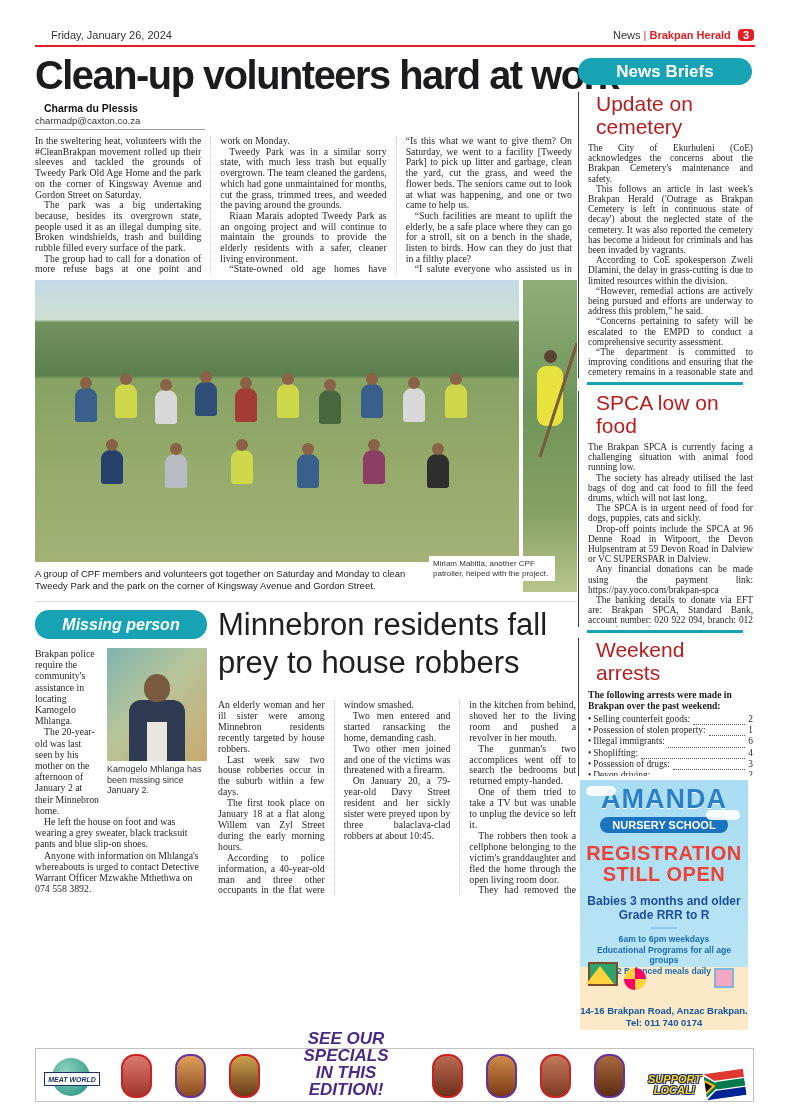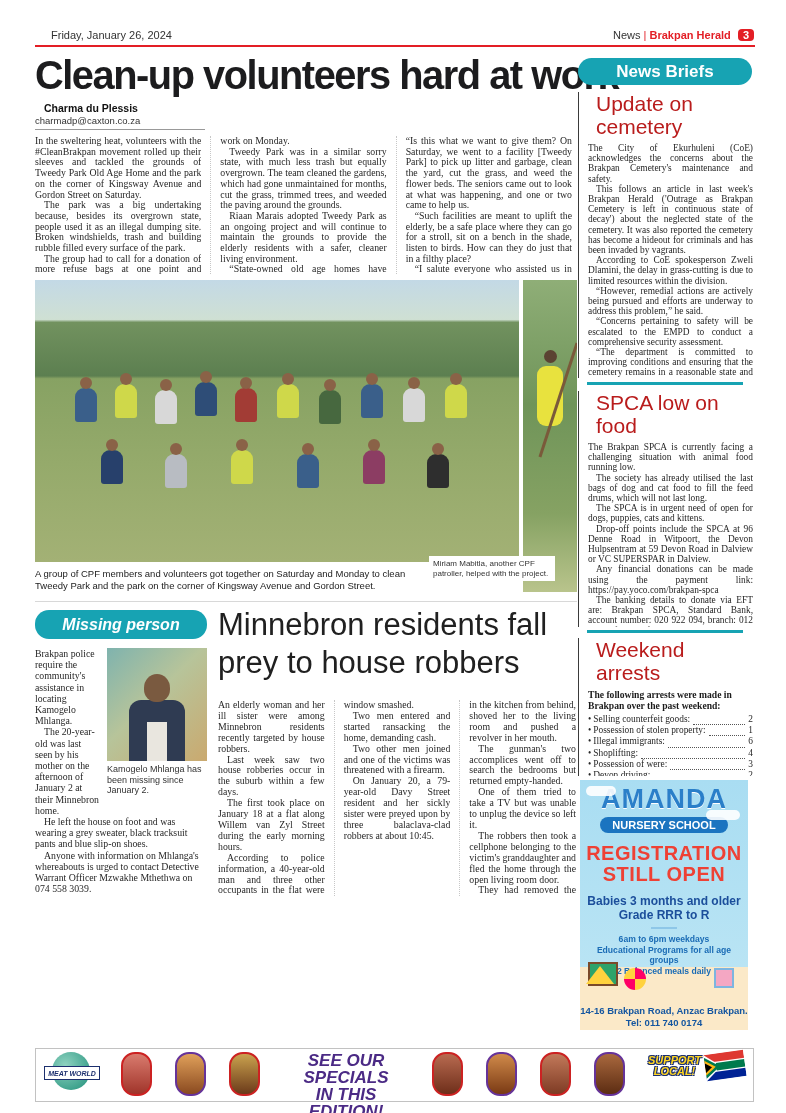--- a/index.html
+++ b/index.html
@@ -56,21 +56,21 @@
   
   .amanda{background:linear-gradient(#a9ddf2 0%,#b9e4f4 75%,#fbe9c8 75%,#fbe9c8 100%);text-align:center;}
   .cloud{position:absolute;background:#fff;border-radius:12px;opacity:.9;}
   .am-name{font-size:27px;font-weight:bold;color:#2a7fc9;letter-spacing:1px;text-shadow:0 1px 0 #fff;}
   .am-pill{background:#1b74c0;color:#fff;font-weight:bold;font-size:11px;border-radius:10px;display:inline-block;padding:2px 12px;}
   .am-reg{color:#ee4135;font-weight:bold;font-size:20px;line-height:21px;letter-spacing:.5px;}
   .am-blue{color:#1b4e9b;font-weight:bold;font-size:12px;line-height:14px;}
   .am-det{color:#1b6cb5;font-weight:bold;font-size:8.6px;line-height:10.5px;}
   .am-addr{color:#1456a0;font-weight:bold;font-size:9.5px;line-height:11.5px;}
   
-  .strip{border:1px solid #c2c2c2;background:#fff;display:flex;align-items:flex-start;gap:23px;padding:3px 8px;}
+  .strip{border:1px solid #c2c2c2;background:#fff;display:flex;align-items:flex-end;gap:23px;padding:3px 8px;}
   .oval{width:27px;height:40px;border-radius:14px;flex:none;}
   .striptxt{color:#4b2a85;font-weight:bold;font-style:italic;font-size:17px;line-height:17px;text-align:center;flex:1;}
   .support{color:#ffd520;font-weight:bold;font-style:italic;font-size:11px;line-height:11px;
            text-shadow:1px 1px 0 #1c2f6e,-1px 1px 0 #1c2f6e,1px -1px 0 #1c2f6e,-1px -1px 0 #1c2f6e;text-align:center;}
 </style>
 </head>
 <body>
 
 <div id="page">
 
@@ -150,21 +150,21 @@
         <div style="position:absolute;left:22px;top:52px;width:56px;height:62px;border-radius:12px 12px 0 0;background:#2f3b52;"></div>
         <div style="position:absolute;left:40px;top:74px;width:20px;height:40px;background:#e9e6df;"></div>
         <div style="position:absolute;left:37px;top:26px;width:26px;height:28px;border-radius:50% 50% 45% 45%;background:#7a5a40;"></div>
       </div>
       <figcaption class="miss-capt" style="font-family:'Liberation Sans',sans-serif;">Kamogelo Mhlanga has been missing since January 2.</figcaption>
     </figure>
     <div>
         <p>Brakpan police require the community's assistance in locating Kamogelo Mhlanga.</p>
         <p>The 20-year-old was last seen by his mother on the afternoon of January 2 at their Minnebron home.</p>
         <p>He left the house on foot and was wearing a grey sweater, black tracksuit pants and blue slip-on shoes.</p>
-        <p>Anyone with information on Mhlanga's whereabouts is urged to contact Detective Warrant Officer Mzwakhe Mthethwa on 074 558 3039.</p>
+        <p>Anyone with information on Mhlanga's whereabouts is urged to contact Detective Warrant Officer Mzwakhe Mthethwa on 074 558 3892.</p>
       </div>
   </div>
 
   <div class="abs lighthead" style="left:218px;top:606px;width:358px;font-size:31px;line-height:38px;">Minnebron residents fall prey to house robbers</div>
   <div class="abs cols" style="left:218px;top:700px;width:358px;height:196px;">
     <div class="col bodytext" style="font-size:9.8px;line-height:10.9px;">
         <p>An elderly woman and her ill sister were among Minnebron residents recently targeted by house robbers.</p>
         <p>Last week saw two house robberies occur in the suburb within a few days.</p>
         <p>The first took place on January 18 at a flat along Willem van Zyl Street during the early morning hours.</p>
         <p>According to police information, a 40-year-old man and three other occupants in the flat were terrorised by four intruders.</p>
@@ -194,21 +194,21 @@
         <p>“Concerns pertaining to safety will be escalated to the EMPD to conduct a comprehensive security assessment.</p>
         <p>“The department is committed to improving conditions and ensuring that the cemetery remains in a reasonable state and a place where the safety of our people can be guaranteed.</p>
       </div>
   </div>
   <div class="abs tealrule" style="left:587px;top:382px;width:156px;"></div>
   <div class="abs sb" style="left:578px;top:391px;width:165px;height:236px;">
     <h2 class="sb-title">SPCA low on food</h2>
     <div class="sb-body">
         <p>The Brakpan SPCA is currently facing a challenging situation with animal food running low.</p>
         <p>The society has already utilised the last bags of dog and cat food to fill the feed drums, which will not last long.</p>
-        <p>The SPCA is in urgent need of open for dogs, puppies, cats and kittens.</p>
+        <p>The SPCA is in urgent need of food for dogs, puppies, cats and sickly.</p>
         <p>Drop-off points include the SPCA at 96 Denne Road in Witpoort, the Devon Hulpsentram at 59 Devon Road in Dalview or VC SUPERSPAR in Dalview.</p>
         <p>Any financial donations can be made using the payment link: https://pay.yoco.com/brakpan-spca</p>
         <p>The banking details to donate via EFT are: Brakpan SPCA, Standard Bank, account number: 020 922 094, branch: 012 042, reference: food.</p>
       </div>
   </div>
   <div class="abs tealrule" style="left:587px;top:630px;width:156px;"></div>
   <div class="abs sb" style="left:578px;top:638px;width:165px;height:138px;">
     <h2 class="sb-title">Weekend arrests</h2>
     <p class="arr-intro">The following arrests were made in Brakpan over the past weekend:</p>
     <ul class="arrlist">
@@ -226,21 +226,21 @@
           <span class="al">Illegal immigrants:</span>
           <span class="dots"></span>
           <span class="av">6</span>
         </li>
         <li>
           <span class="al">Shoplifting:</span>
           <span class="dots"></span>
           <span class="av">4</span>
         </li>
         <li>
-          <span class="al">Possession of were:</span>
+          <span class="al">Possession of drugs:</span>
           <span class="dots"></span>
           <span class="av">3</span>
         </li>
         <li>
           <span class="al">Devon driving:</span>
           <span class="dots"></span>
           <span class="av">2</span>
         </li>
         <li>
           <span class="al">Speeding:</span>

